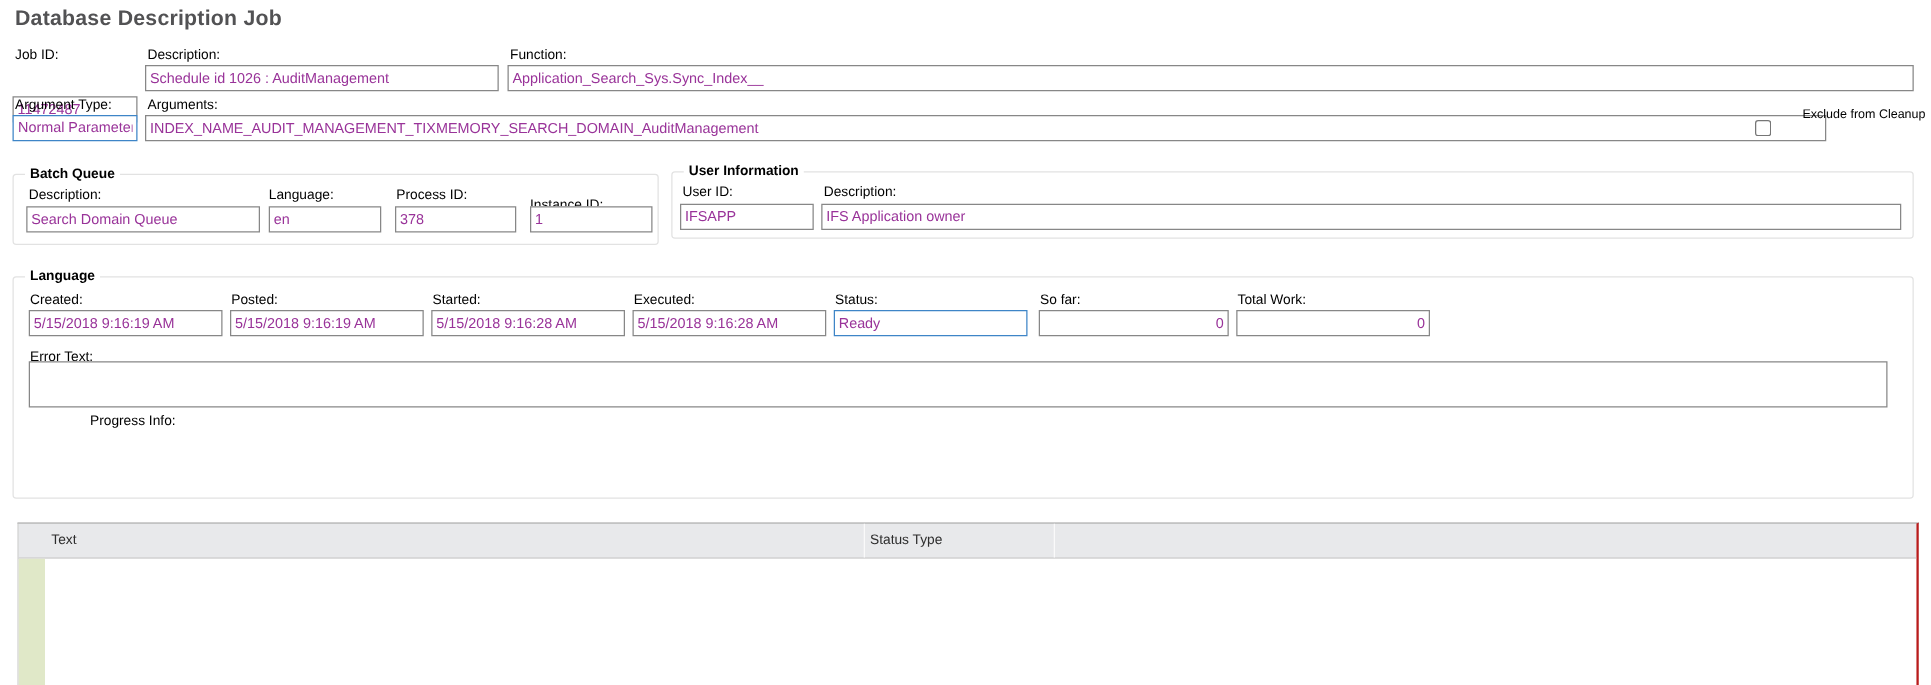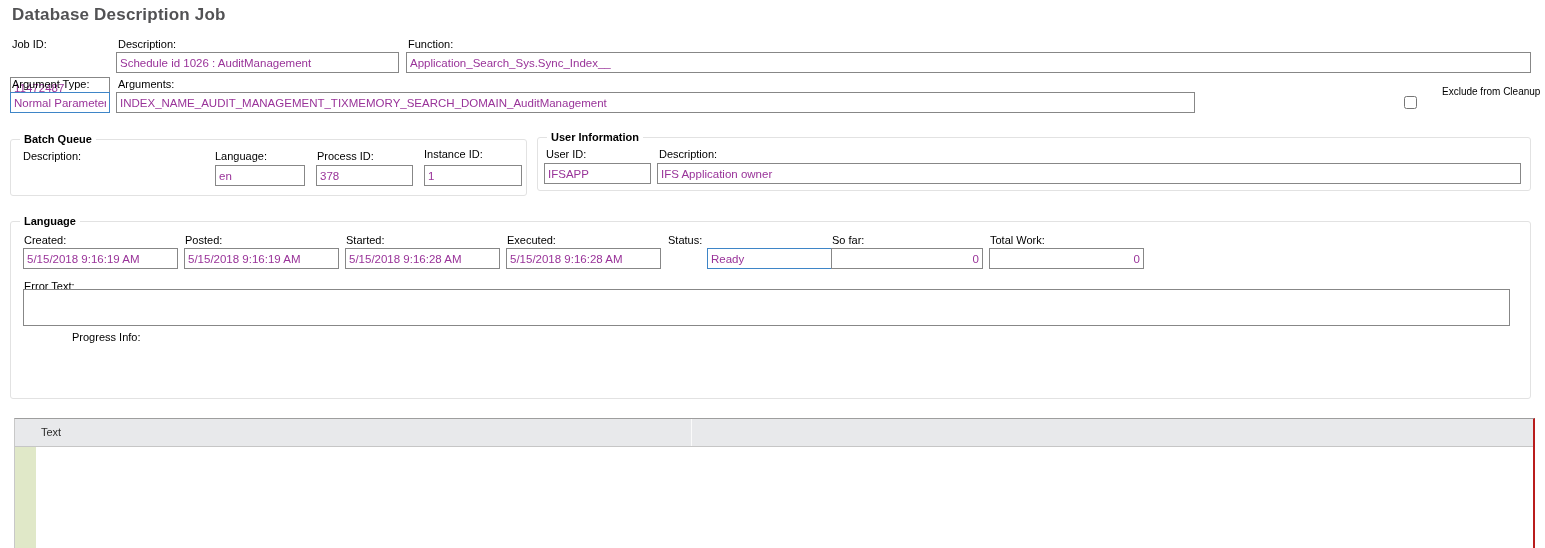--- a/index.html
+++ b/index.html
@@ -76,32 +76,33 @@
 <div class="lbl" style="left:12px;top:38px;">Job ID:</div>
 <input class="fld" style="left: 10px; top: 52px; width: 100px; margin-top: 25px;" value="11472487">
 <div class="lbl" style="left:118px;top:38px;">Description:</div>
 <input class="fld" style="left: 116px; top: 52px; width: 283px;" value="Schedule id 1026 : AuditManagement">
 <div class="lbl" style="left:408px;top:38px;text-align:center;">Function:</div>
 <input class="fld" style="left: 406px; top: 52px; width: 1125px;" value="Application_Search_Sys.Sync_Index__">
 
 <div class="lbl" style="left:12px;top:78px;">Argument Type:</div>
 <input class="fld focus" style="left: 10px; top: 92px; width: 100px;" value="Normal Parameter">
 <div class="lbl" style="left:118px;top:78px;">Arguments:</div>
-<input class="fld" style="left: 116px; top: 92px; width: 1079px;" value="INDEX_NAME_AUDIT_MANAGEMENT_TIXMEMORY_SEARCH_DOMAIN_AuditManagement">
+<input class="fld" style="left: 116px; top: 92px; width: 1345px;" value="INDEX_NAME_AUDIT_MANAGEMENT_TIXMEMORY_SEARCH_DOMAIN_AuditManagement">
 <input type="checkbox" class="chk" style="">
 <div class="chklbl">Exclude from Cleanup</div>
 
 <div class="grp" style="left:10px;top:139px;width:517px;height:57px;">
   <div class="legend">Batch Queue</div>
   <div class="lbl" style="left:12px;top:10px;">Description:</div>
+  <input class="fld" style="left: 10px; top: 25px; width: 187px;" value="Search Domain Queue">
   <div class="lbl" style="left:204px;top:10px;">Language:</div>
   <input class="fld" style="left: 204px; top: 25px; width: 90px;" value="en">
   <div class="lbl" style="left:306px;top:10px;">Process ID:</div>
   <input class="fld" style="left: 305px; top: 25px; width: 97px;" value="378">
-  <div class="lbl" style="left:413px;top:8px;">Instance ID:</div>
+  <div class="lbl" style="left:413px;top:18px;">Instance ID:</div>
   <input class="fld" style="left: 413px; top: 25px; width: 98px;" value="1">
 </div>
 
 <div class="grp" style="left:537px;top:137px;width:994px;height:54px;">
   <div class="legend">User Information</div>
   <div class="lbl" style="left:8px;top:10px;">User ID:</div>
   <input class="fld" style="left: 6px; top: 25px; width: 107px;" value="IFSAPP">
   <div class="lbl" style="left:121px;top:10px;">Description:</div>
   <input class="fld" style="left: 119px; top: 25px; width: 864px;" value="IFS Application owner">
 </div>
@@ -111,34 +112,35 @@
 
   <div class="lbl" style="left:13px;top:12px;">Created:</div>
   <input class="fld" style="left: 12px; top: 26px; width: 155px;" value="5/15/2018 9:16:19 AM">
   <div class="lbl" style="left:174px;top:12px;">Posted:</div>
   <input class="fld" style="left: 173px; top: 26px; width: 155px;" value="5/15/2018 9:16:19 AM">
   <div class="lbl" style="left:335px;top:12px;">Started:</div>
   <input class="fld" style="left: 334px; top: 26px; width: 155px;" value="5/15/2018 9:16:28 AM">
   <div class="lbl" style="left:496px;top:12px;">Executed:</div>
   <input class="fld" style="left: 495px; top: 26px; width: 155px;" value="5/15/2018 9:16:28 AM">
   <div class="lbl" style="left:657px;top:12px;">Status:</div>
-  <input class="fld focus" style="left: 656px; top: 26px; width: 155px; margin-left: 40px;" value="Ready">
+  <input class="fld focus" style="left: 656px; top: 26px; width: 155px;" value="Ready">
   <div class="lbl" style="left:821px;top:12px;">So far:</div>
   <input class="fld num" style="left: 820px; top: 26px; width: 152px;" value="0">
   <div class="lbl" style="left:979px;top:12px;">Total Work:</div>
   <input class="fld num" style="left: 978px; top: 26px; width: 155px;" value="0">
 
   <div class="lbl" style="left:13px;top:58px;">Error Text:</div>
   <div class="box" style="left:12px;top:67px;width:1487px;height:37px;"></div>
 
   <div class="lbl" style="left:13px;top:109px;padding-left:48px;">Progress Info:</div>
 </div>
 
 <div class="tbl">
   <div class="tbl-head">
     <div class="th th-sel"></div>
     <div class="th th-text">Text</div>
+    <div class="th th-status">Status Type</div>
     <div class="th th-fill"></div>
   </div>
   <div class="tbl-body">
     <div class="row-strip"></div>
   </div>
 </div>
 
 </body></html>

